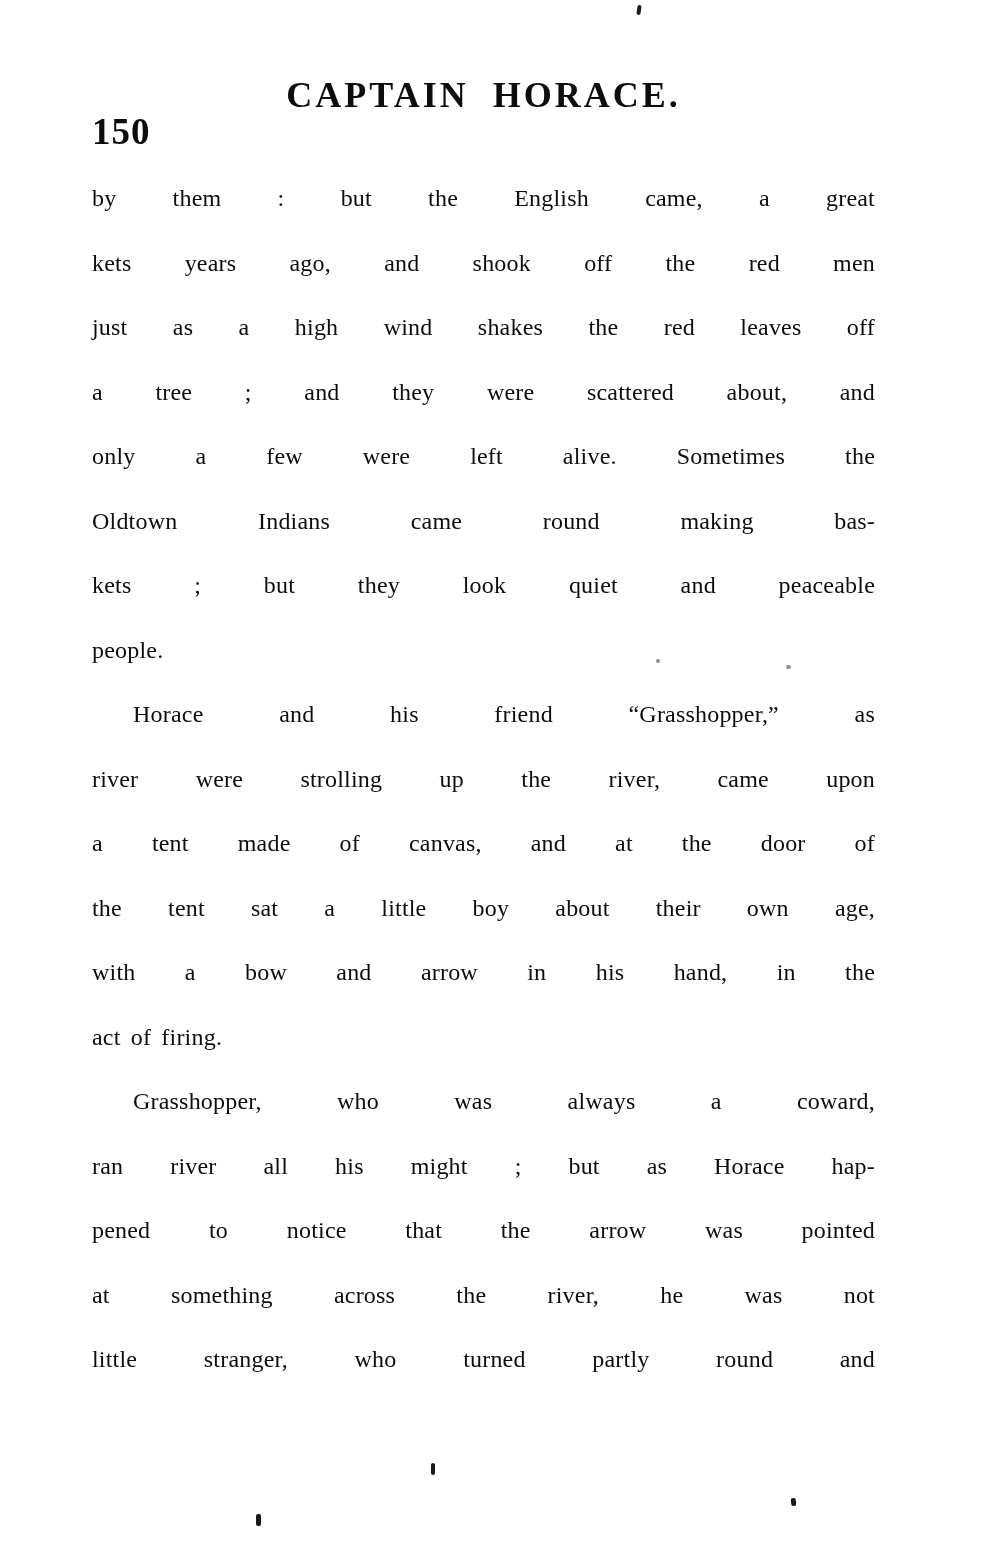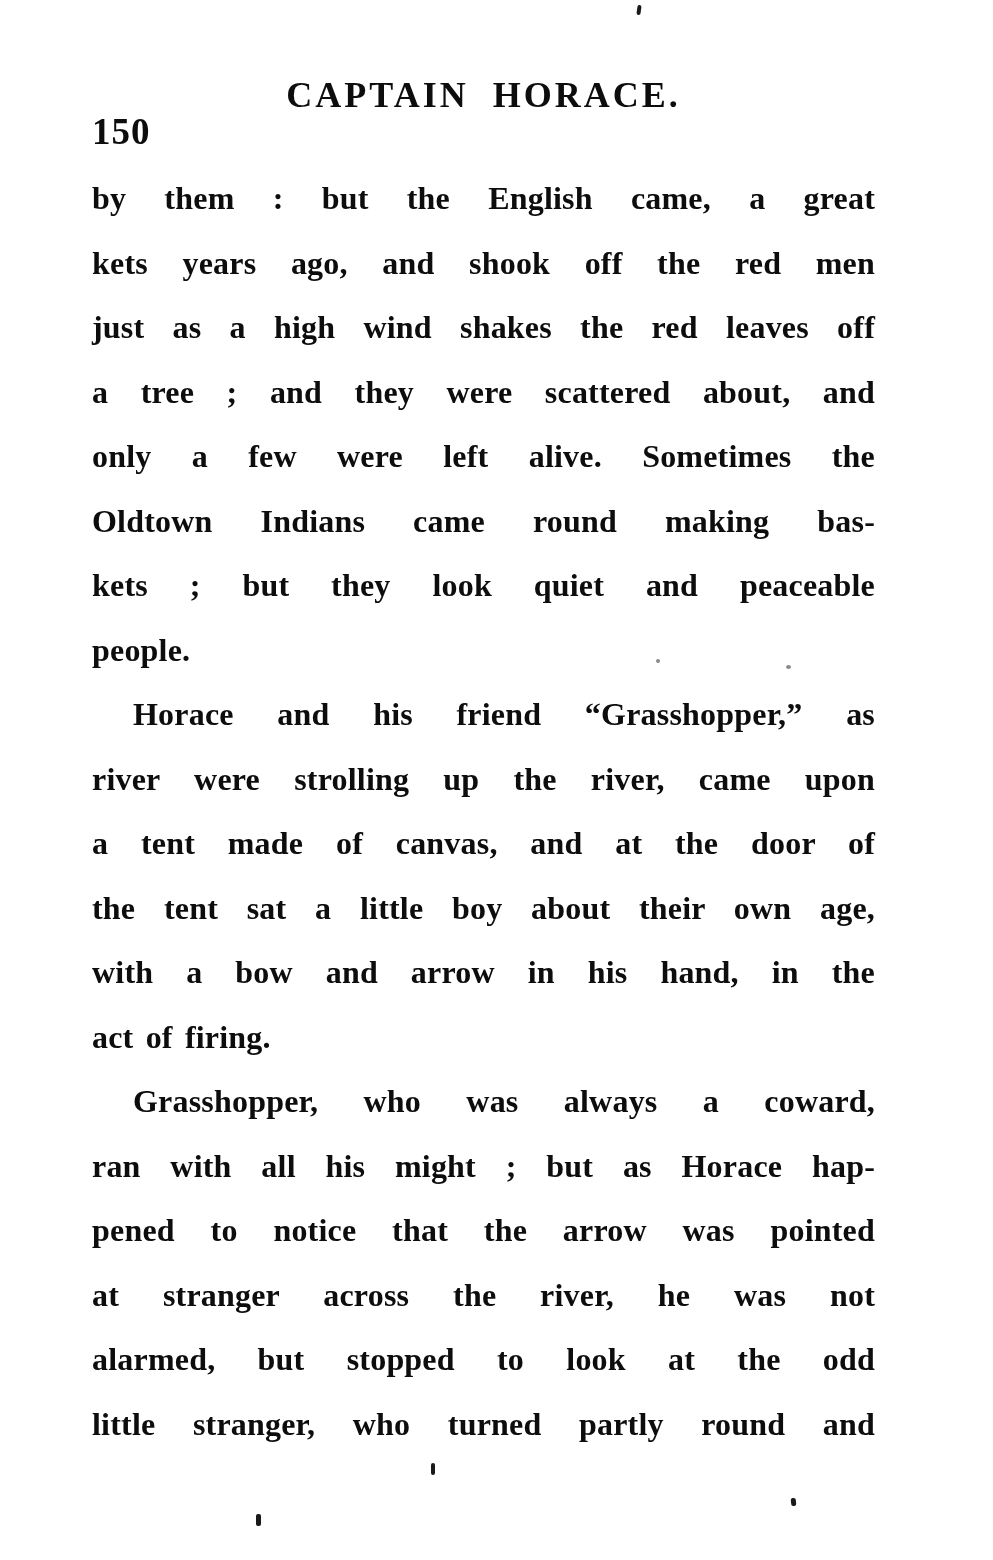--- a/index.html
+++ b/index.html
@@ -40,22 +40,22 @@
   
   .bodytext {
     position: absolute;
     left: 92px;
     top: 166px;
     width: 783px;
   }
   .line {
     height: 64.5px;
     line-height: 64.5px;
-    font-size: 32px;
-    font-weight: bold;
+    font-size: 24px;
+    font-weight: normal;
     text-align: justify;
     text-align-last: justify;
     white-space: normal;
     letter-spacing: 0.2px;
   }
   .line.indent {
     padding-left: 41px;
   }
   .line.para-end {
     text-align-last: left;
@@ -97,24 +97,23 @@
       <div class="line indent">Horace and his friend “Grasshopper,” as</div>
       <div class="line">river were strolling up the river, came upon</div>
       <div class="line">a tent made of canvas, and at the door of</div>
       <div class="line">the tent sat a little boy about their own age,</div>
       <div class="line">with a bow and arrow in his hand, in the</div>
       <div class="line para-end">act of firing.</div>
     </div>
 
     <div class="para">
       <div class="line indent">Grasshopper, who was always a coward,</div>
-      <div class="line">ran with all his might ; but as Horace hap-</div>
+      <div class="line">ran river all his might ; but as Horace hap-</div>
       <div class="line">pened to notice that the arrow was pointed</div>
-      <div class="line">at stranger across the river, he was not</div>
-      <div class="line">alarmed, but stopped to look at the odd</div>
+      <div class="line">at something across the river, he was not</div>
       <div class="line">little stranger, who turned partly round and</div>
     </div>
 
   </div>
 
   <div class="speck" style="left:637px; top:5px;  width:4px;  height:10px; transform:rotate(8deg);"></div>
   <div class="speck faint" style="left:656px; top:659px; width:4px; height:4px;"></div>
   <div class="speck faint" style="left:786px; top:665px; width:5px; height:4px;"></div>
   <div class="speck" style="left:431px; top:1463px; width:4px; height:12px;"></div>
   <div class="speck" style="left:791px; top:1498px; width:5px; height:8px; transform:rotate(-6deg);"></div>

